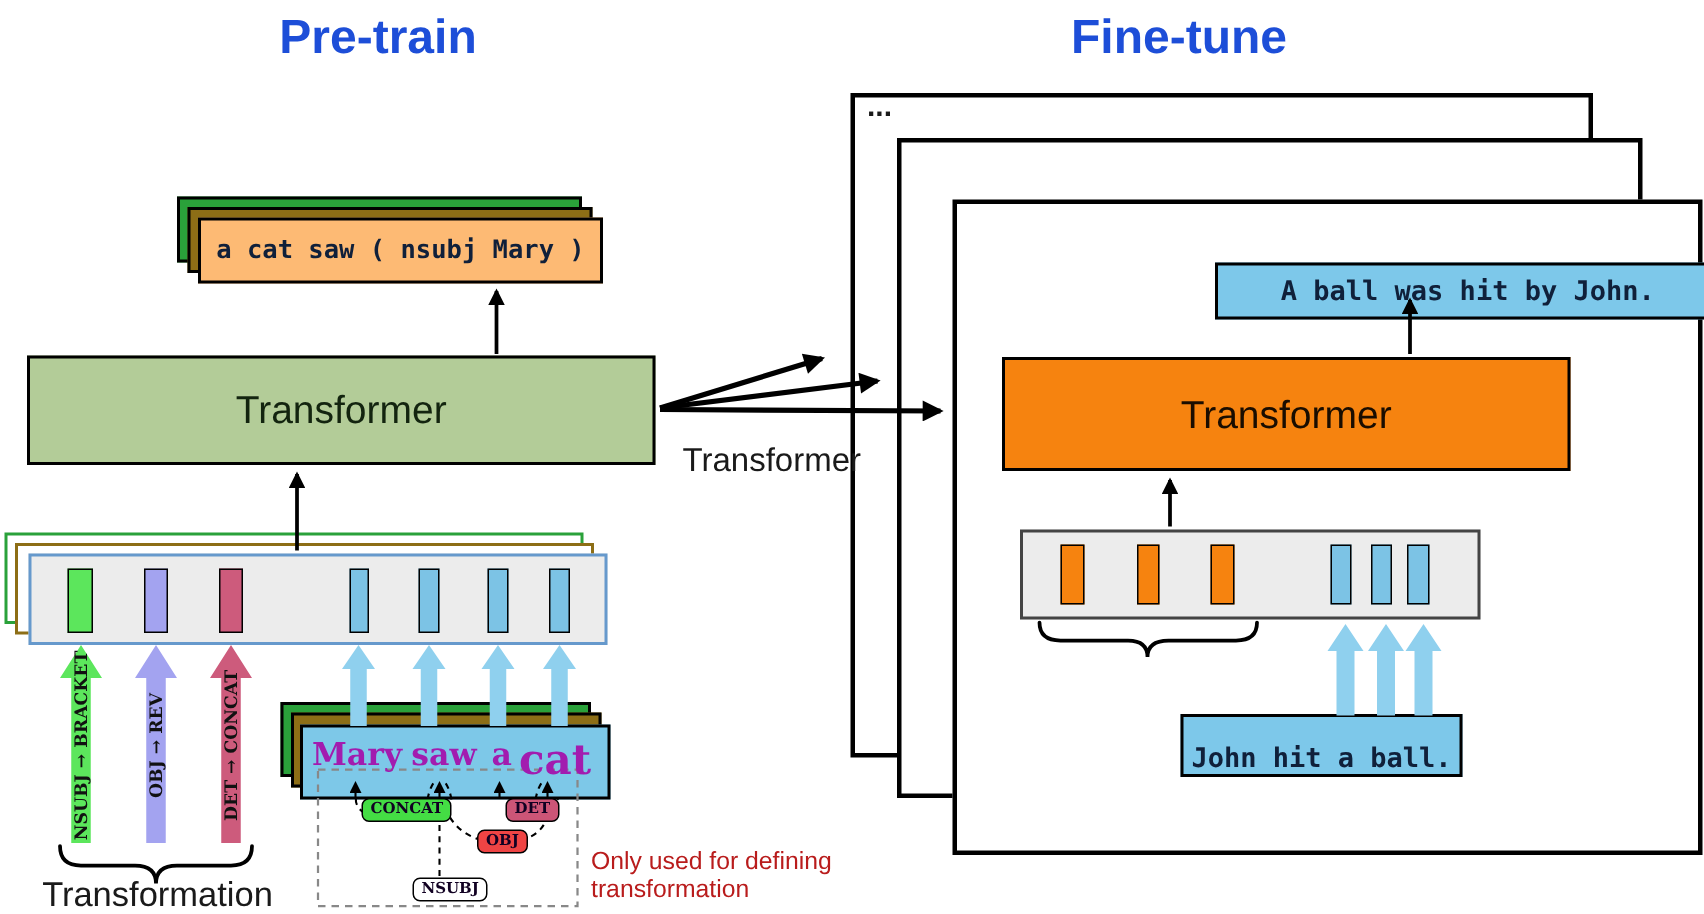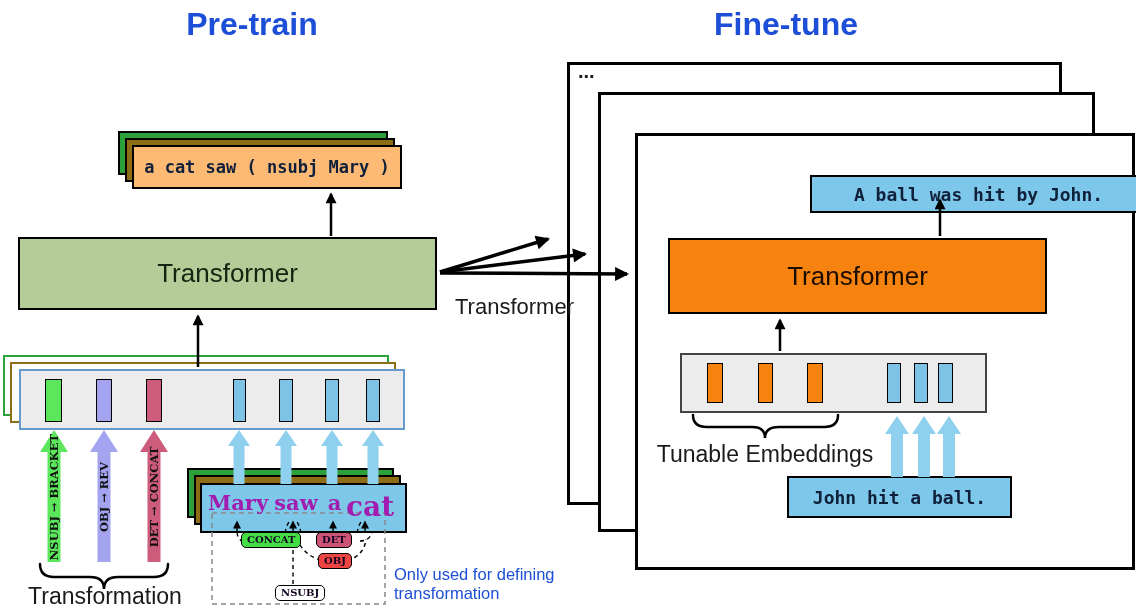--- a/index.html
+++ b/index.html
@@ -51,21 +51,21 @@
   <div class="abs center mono" style="left:810px;top:157px;width:337px;height:38px;background:#7dc8ea;border:2.5px solid #000;font-size:18px;margin-top:18px;">
     <span>A ball was hit by John.</span>
   </div>
 
   <div class="abs center" style="left:668px;top:238px;width:379px;height:76px;background:#f6830f;border:2.5px solid #000;font-size:26px;color:#1a0d00;">
     <span>Transformer</span>
   </div>
 
   <div class="abs" style="left:680px;top:353px;width:307px;height:60px;background:#ececec;border:2px solid #444;"></div>
 
-  <div class="abs center mono" style="left:787px;top:476px;width:225px;height:42px;background:#7dc8ea;border:2.5px solid #000;font-size:18px;">
+  <div class="abs center mono" style="left:787px;top:476px;width:188px;height:42px;background:#7dc8ea;border:2.5px solid #000;font-size:18px;align-items:flex-end;">
     <span>John hit a ball.</span>
   </div>
 
   <svg width="1136" height="609" viewBox="0 0 1136 609">
     <defs>
       <marker id="mh" viewBox="0 0 10 10" refX="8.5" refY="5" markerWidth="13" markerHeight="11" orient="auto" markerUnits="userSpaceOnUse">
           <path d="M0,0 L10,5 L0,10 z" fill="#000"></path>
         </marker>
       <marker id="mhL" viewBox="0 0 10 10" refX="8.5" refY="5" markerWidth="17" markerHeight="14" orient="auto" markerUnits="userSpaceOnUse">
           <path d="M0,0 L10,5 L0,10 z" fill="#000"></path>
@@ -152,35 +152,34 @@
   <div class="abs rotlabel" style="left:89px;top:490px;">DET → CONCAT</div>
 
   <div class="abs caption" style="left:20px;top:583px;width:170px;text-align:center;">Transformation</div>
 
   <div class="abs serif" style="left:208px;top:490px;width:60px;text-align:center;font-size:21px;">Mary</div>
   <div class="abs serif" style="left:271px;top:490px;width:50px;text-align:center;font-size:21px;">saw</div>
   <div class="abs serif" style="left:322px;top:490px;width:25px;text-align:center;font-size:21px;">a</div>
   <div class="abs serif" style="left:346px;top:490px;width:45px;text-align:center;font-size:28px;">cat</div>
 
   <div class="deplab" style="left:241px;top:532px;background:#44dd44;">CONCAT</div>
-  <div class="deplab" style="left:316px;top:532px;background:#cc5577;">DET</div>
+  <div class="deplab" style="left:337px;top:532px;background:#cc5577;">DET</div>
   <div class="deplab" style="left:318px;top:553px;background:#ef4444;">OBJ</div>
   <div class="deplab" style="left:275px;top:585px;background:#fff;border-width:1px;">NSUBJ</div>
 
-  <div class="abs" style="left:394px;top:565px;font-size:16.5px;line-height:19px;color:#1d4ed8;">
+  <div class="abs" style="left:394px;top:565px;font-size:16.5px;line-height:19px;color:#b91c1c;">
     <div>Only used for defining</div>
     <div>transformation</div>
   </div>
 
   <div class="abs" style="left:455px;top:294px;font-size:22px;color:#1a1a1a;">Transformer</div>
 
   <div class="abs" style="left:578px;top:60px;font-size:20px;font-weight:bold;color:#1a1a1a;">...</div>
 
   <div class="abs token" style="left:707px;top:363px;width:16px;height:40px;background:#f6830f;"></div>
   <div class="abs token" style="left:758px;top:363px;width:15px;height:40px;background:#f6830f;"></div>
   <div class="abs token" style="left:807px;top:363px;width:16px;height:40px;background:#f6830f;"></div>
   <div class="abs token" style="left:887px;top:363px;width:14px;height:40px;background:#7cc3e5;"></div>
   <div class="abs token" style="left:914px;top:363px;width:14px;height:40px;background:#7cc3e5;"></div>
   <div class="abs token" style="left:938px;top:363px;width:15px;height:40px;background:#7cc3e5;"></div>
 
-  <div class="abs caption" style="left:650px;top:441px;width:230px;text-align:center;">Tunable Embeddings</div>
 
 </div>
 
 </body></html>

